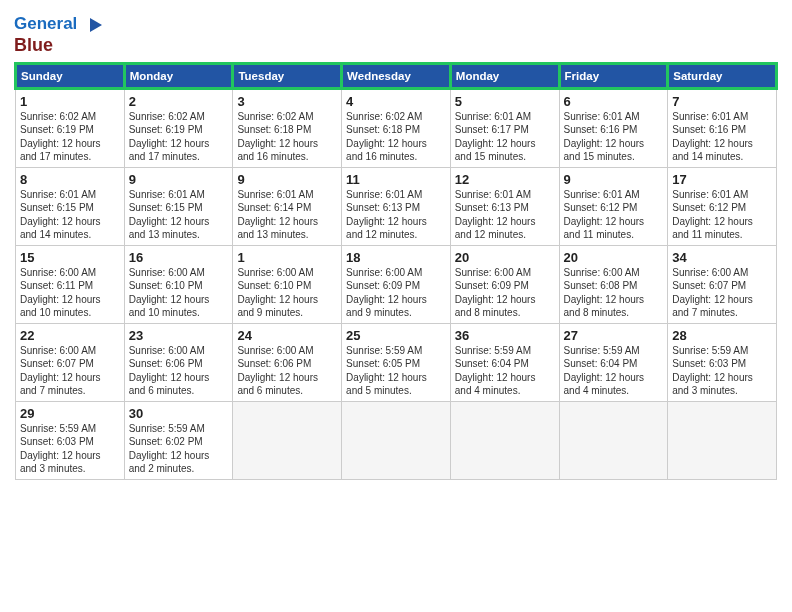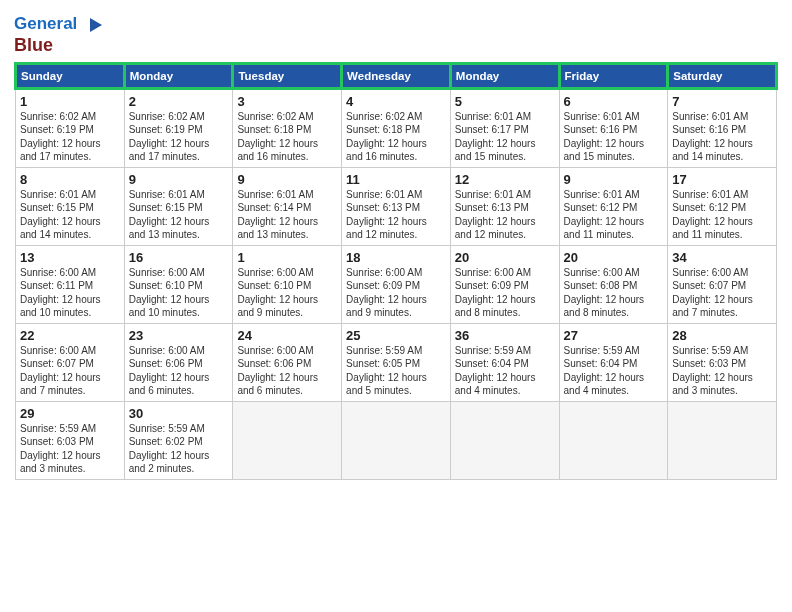--- a/index.html
+++ b/index.html
@@ -168,21 +168,21 @@
             <span class="day-num">9</span>
             <div class="cell-text">Sunrise: 6:01 AM<br>Sunset: 6:12 PM<br>Daylight: 12 hours<br>and 11 minutes.</div>
           </td>
           <td>
             <span class="day-num">17</span>
             <div class="cell-text">Sunrise: 6:01 AM<br>Sunset: 6:12 PM<br>Daylight: 12 hours<br>and 11 minutes.</div>
           </td>
         </tr>
         <tr>
           <td>
-            <span class="day-num">13</span>
+            <span class="day-num">15</span>
             <div class="cell-text">Sunrise: 6:00 AM<br>Sunset: 6:11 PM<br>Daylight: 12 hours<br>and 10 minutes.</div>
           </td>
           <td>
             <span class="day-num">16</span>
             <div class="cell-text">Sunrise: 6:00 AM<br>Sunset: 6:10 PM<br>Daylight: 12 hours<br>and 10 minutes.</div>
           </td>
           <td>
             <span class="day-num">1</span>
             <div class="cell-text">Sunrise: 6:00 AM<br>Sunset: 6:10 PM<br>Daylight: 12 hours<br>and 9 minutes.</div>
           </td>

